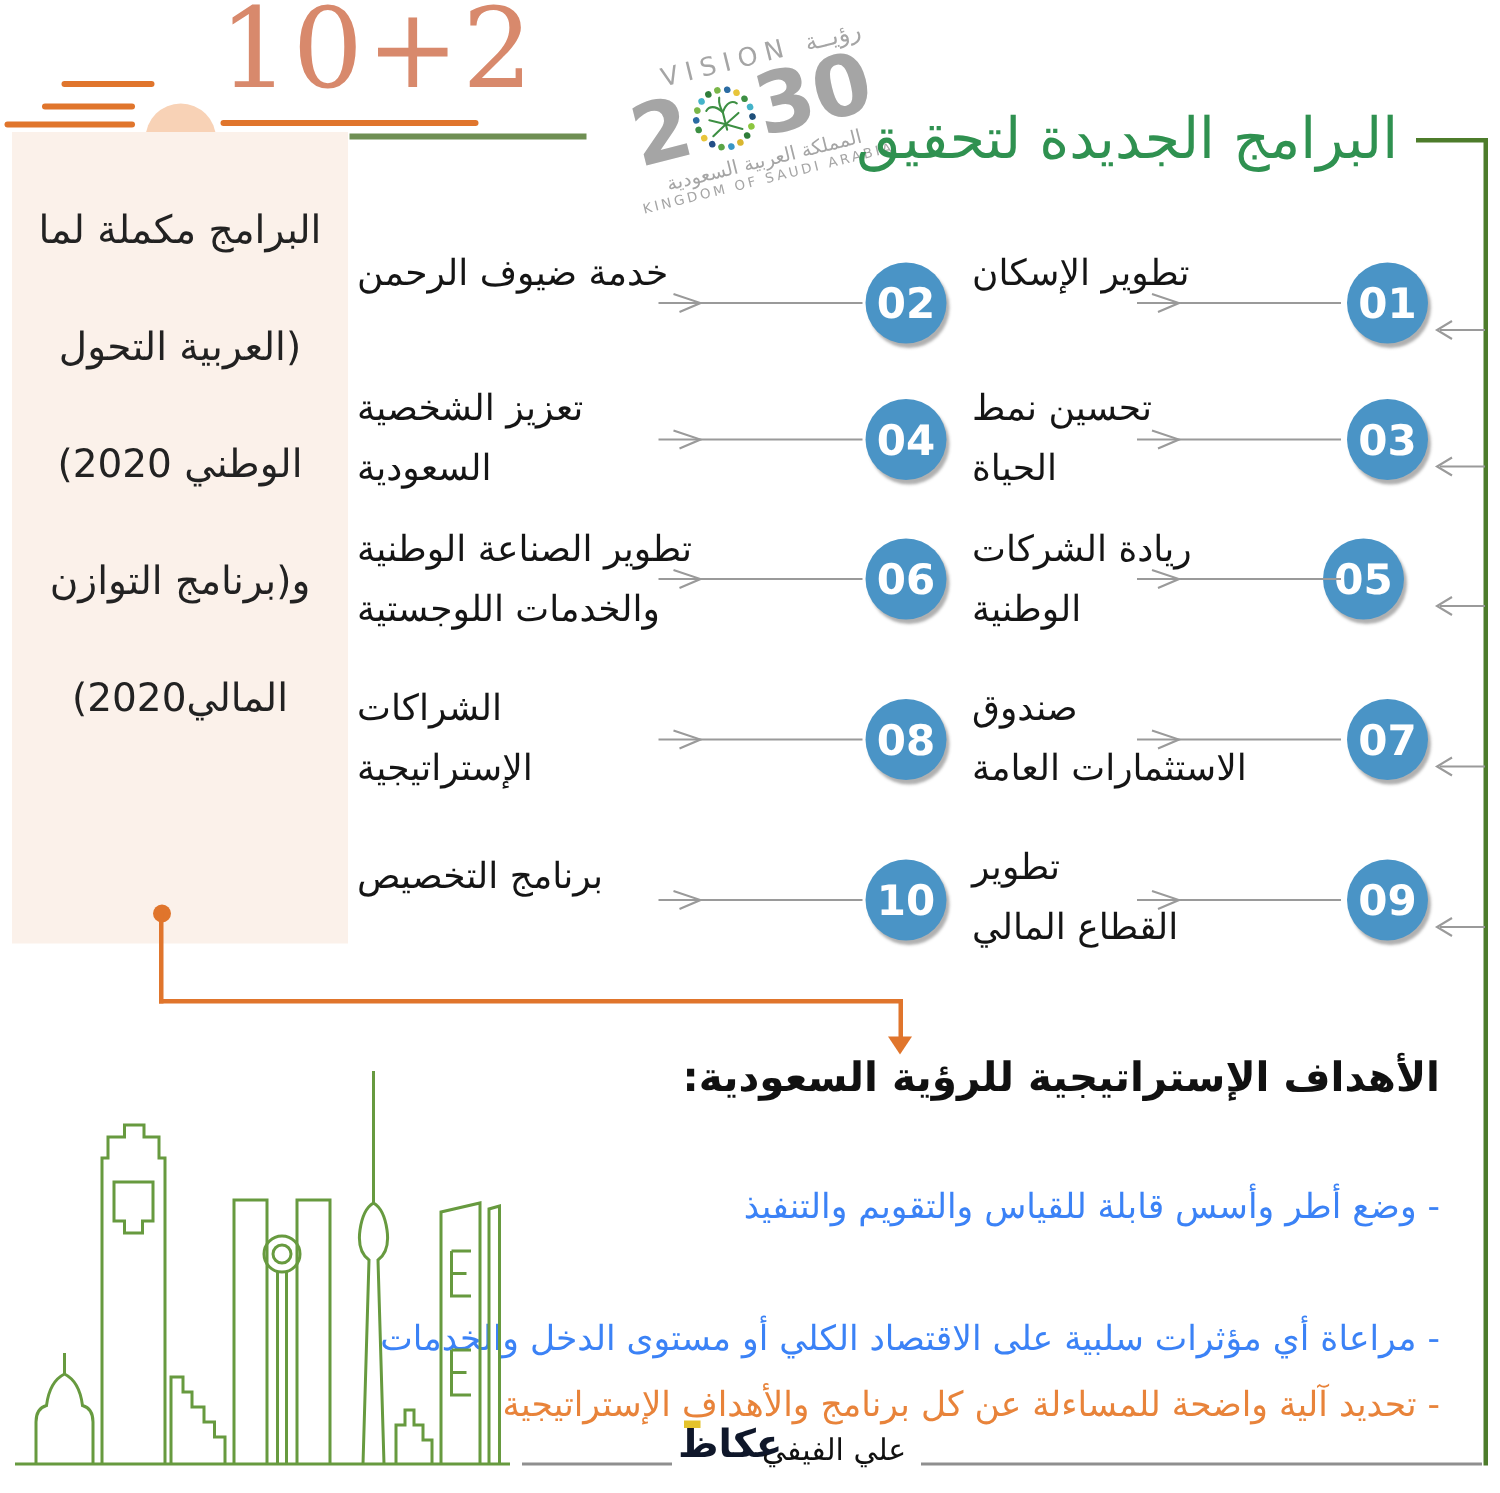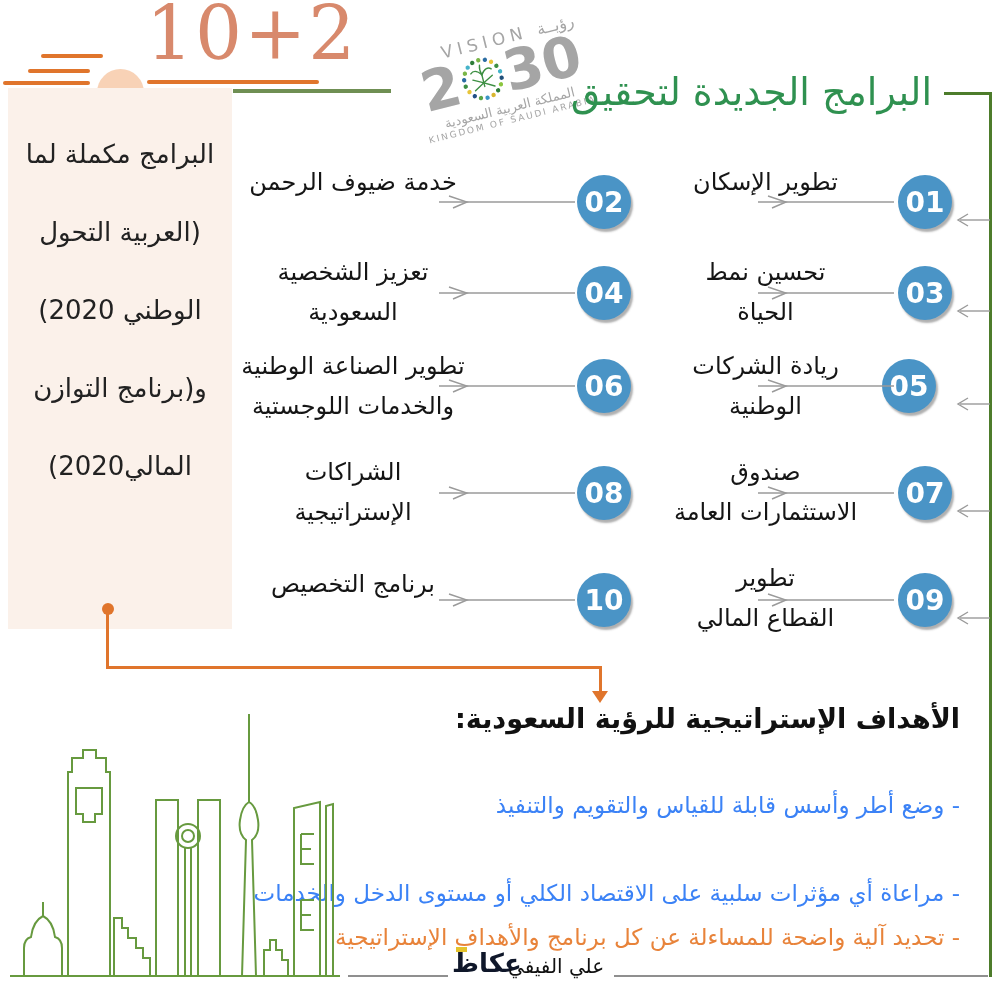--- a/index.html
+++ b/index.html
@@ -39,21 +39,21 @@
   }
   .bracket-h{position:absolute;left:944px;top:92px;width:48px;height:3px;background:#4d7c2b;}
   .bracket-v{position:absolute;left:989px;top:92px;width:3px;height:885px;background:#4d7c2b;}
   
   .circle{
     position:absolute;width:54px;height:54px;border-radius:50%;background:#4a94c6;color:#fff;
     font-weight:bold;font-size:28px;display:flex;align-items:center;justify-content:center;
     box-shadow:2px 3px 2px rgba(80,80,80,.45);
   }
   .plabel{position:absolute;font-size:24px;line-height:40px;color:#151515;text-align:left;}
-  .plabel div{white-space:nowrap;text-align:center;}
+  .plabel div{white-space:nowrap;}
   .conn,.rarrow{position:absolute;}
   
   .oc{position:absolute;background:#e0752c;}
   .oc-dot{position:absolute;left:102px;top:603px;width:12px;height:12px;border-radius:50%;background:#e0752c;}
   .oc-arrowhead{
     position:absolute;left:592px;top:691px;width:0;height:0;
     border-left:8px solid transparent;border-right:8px solid transparent;border-top:12px solid #e0752c;
   }
   
   .goals-title{position:absolute;right:40px;top:703px;font-size:27px;font-weight:bold;color:#111;white-space:nowrap;}

